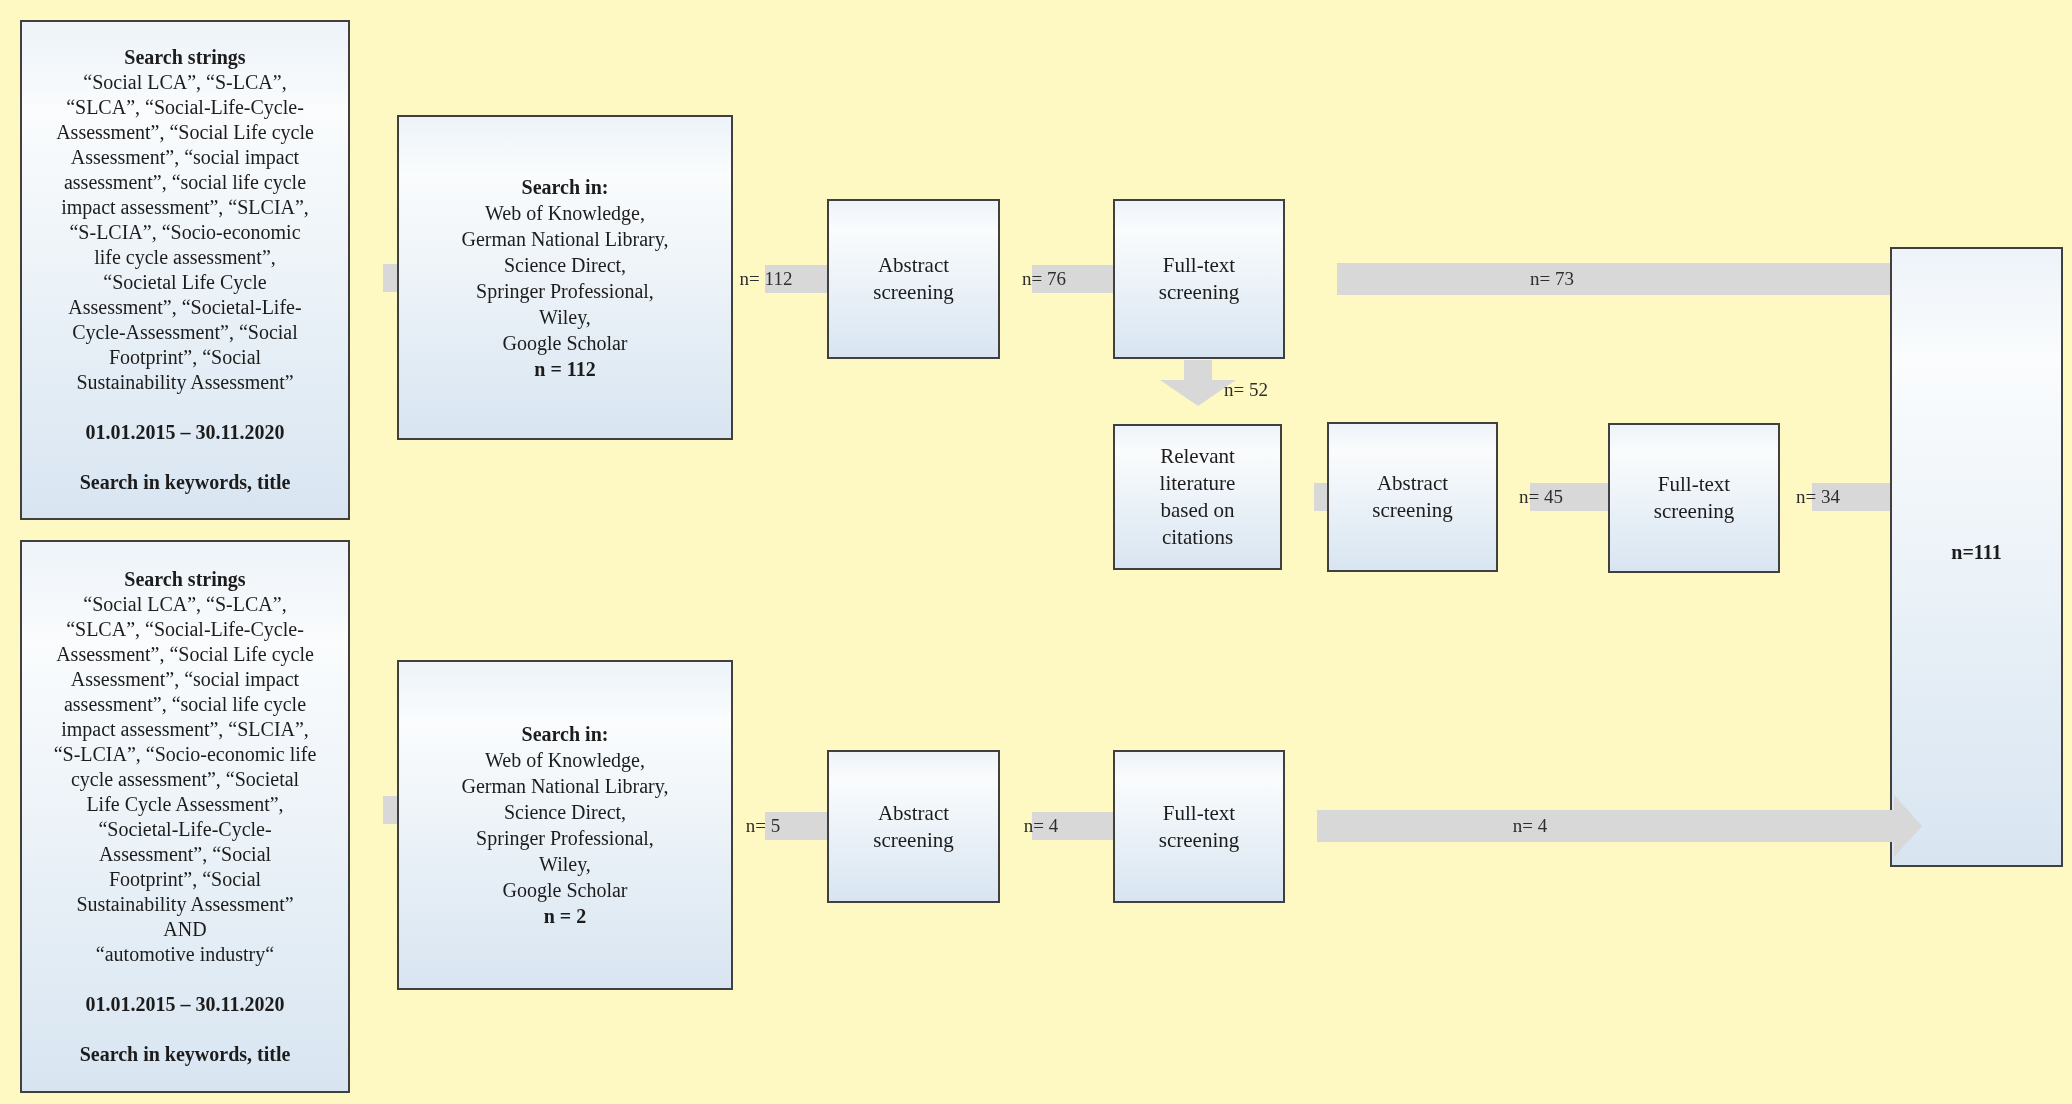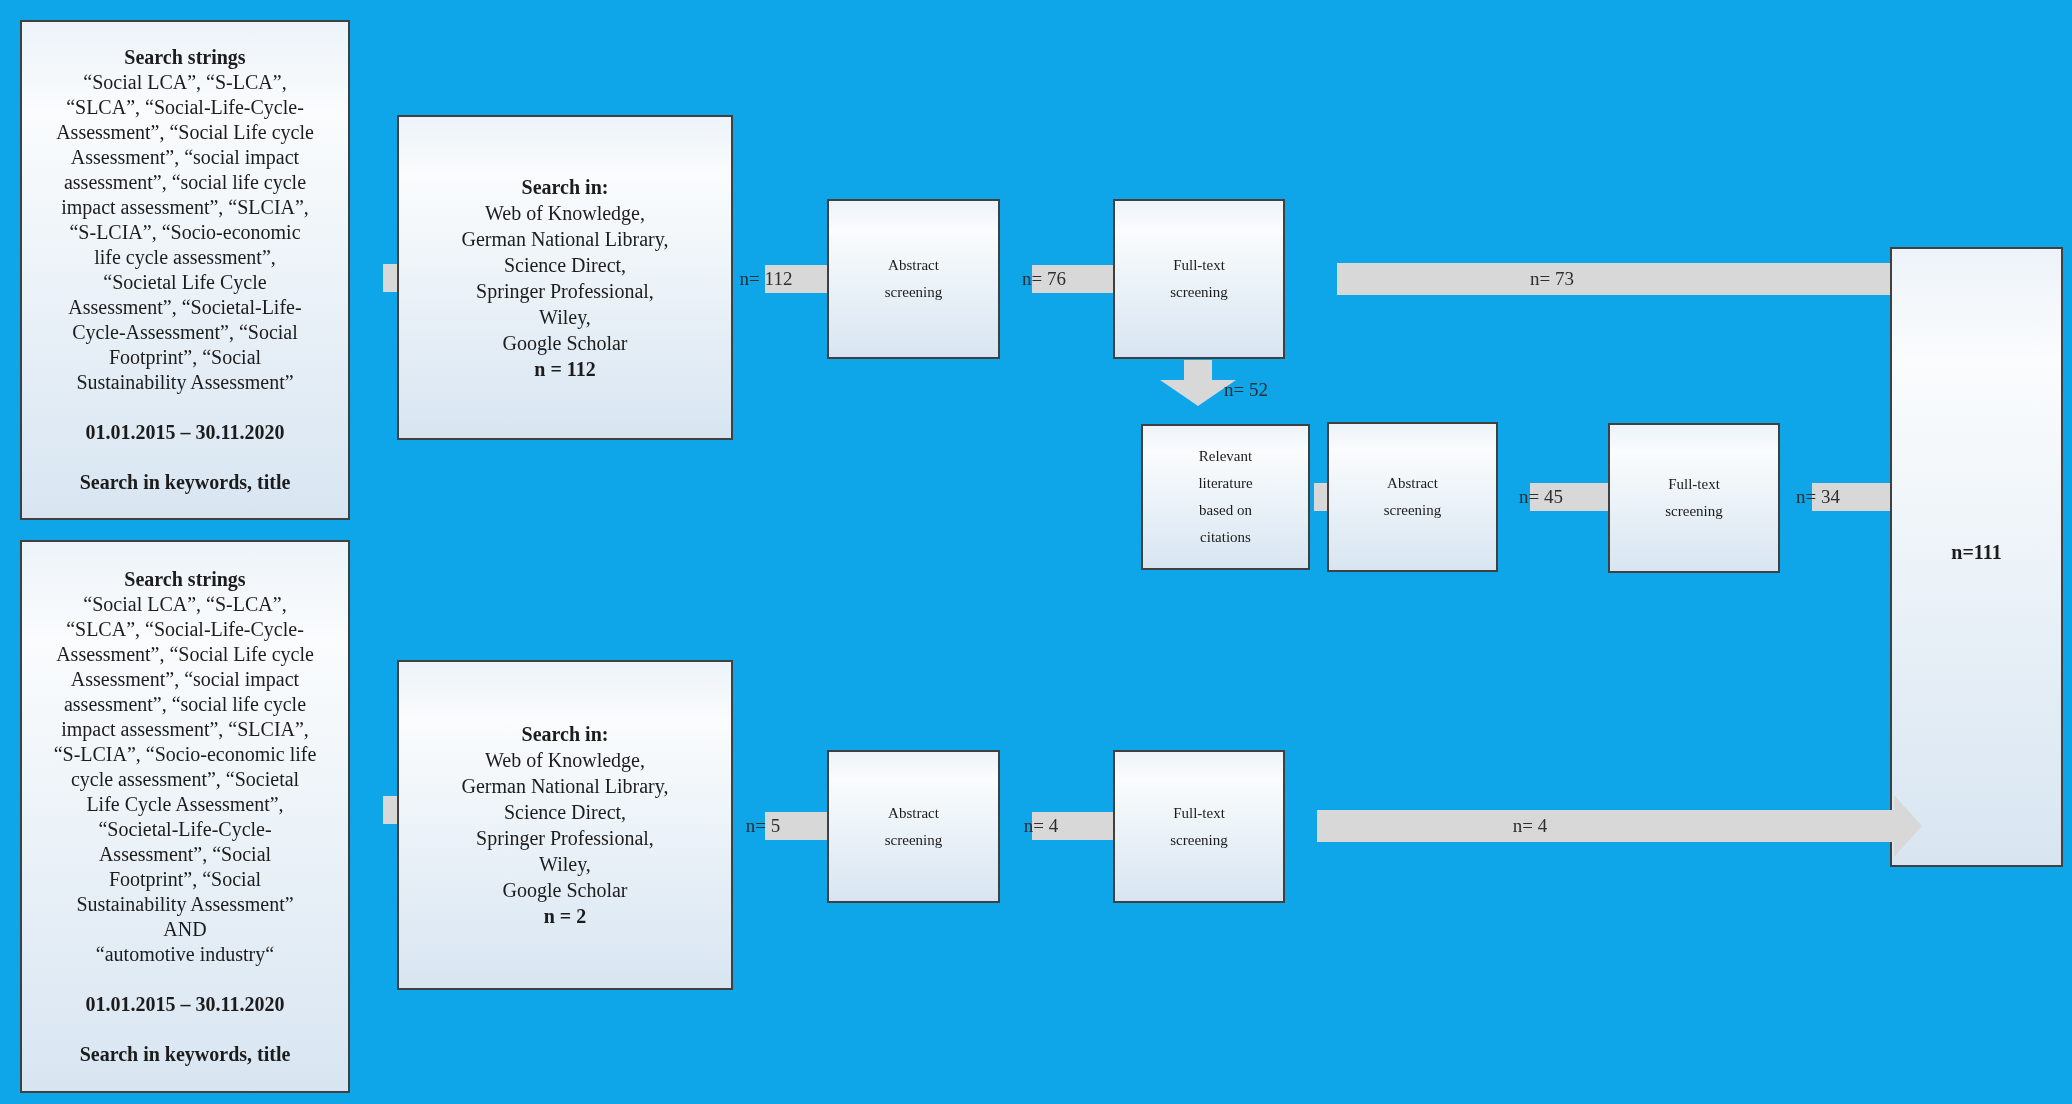--- a/index.html
+++ b/index.html
@@ -1,38 +1,38 @@
 <!DOCTYPE html>
 <html><head>
 <meta charset="utf-8">
 <style>
   html,body{margin:0;padding:0;background:#ffffff;}
   .canvas{
     position:relative;
     width:2072px;height:1104px;
-    background:#0ea5e9;
+    background:#fef9c3;
     font-family:"Liberation Serif","DejaVu Serif",serif;
     color:#1c1c1c;
     overflow:hidden;
   }
   .box{
     position:absolute;
     box-sizing:border-box;
     border:2px solid #404040;
     background:linear-gradient(180deg,#edf3f9 0%,#fafcfd 18%,#d8e5f1 100%);
     display:flex;flex-direction:column;align-items:center;justify-content:center;
     text-align:center;
   }
   .ml{white-space:pre-line;}
   .bold{font-weight:bold;}
   .tallbox{font-size:20px;line-height:25px;padding:6px 12px;}
   .tallbox .date{margin-top:25px;}
   .tallbox .scope{margin-top:25px;}
   .dbbox{font-size:20px;line-height:26px;padding:12px 8px;}
-  .screenbox{font-size:15px;line-height:27px;}
+  .screenbox{font-size:21px;line-height:27px;}
   .matbox{font-size:20px;line-height:26px;padding:4px 10px 40px 10px;}
   .matbox .count{margin-top:26px;}
   .arrow-h{position:absolute;display:flex;align-items:center;padding-left:32px;}
   .arrow-h .shaft{flex:1;height:28px;background:#d8d8d8;}
   .arrow-h.thick .shaft{height:32px;}
   .arrow-h .head{width:0;height:0;border-top:29px solid transparent;border-bottom:29px solid transparent;border-left:27px solid #d8d8d8;}
   .arrow-h.thick .head{border-top-width:31px;border-bottom-width:31px;border-left-width:28px;}
   .arrow-v{position:absolute;display:flex;flex-direction:column;align-items:center;}
   .arrow-v .shaft{width:28px;height:38px;background:#d8d8d8;}
   .arrow-v .head{width:0;height:0;border-left:38px solid transparent;border-right:38px solid transparent;border-top:26px solid #d8d8d8;}
@@ -109,21 +109,21 @@
     <div class="head"></div>
     <span class="alabel" style="left:247px;">n= 73</span>
   </div>
 
   <div class="arrow-v" style="left:1160px;top:360px;width:76px;height:46px;">
     <div class="shaft"></div>
     <div class="head"></div>
     <span class="alabel side" style="left:64px;top:30px;">n= 52</span>
   </div>
 
-  <div class="box screenbox" style="left:1113px;top:424px;width:169px;height:146px;margin-left:28px;">
+  <div class="box screenbox" style="left:1113px;top:424px;width:169px;height:146px;">
     <div class="ml">Relevant
 literature
 based on
 citations</div>
   </div>
 
   <div class="arrow-h" style="left:1282px;top:468px;width:45px;height:58px;">
     <div class="shaft"></div>
     <div class="head"></div>
   </div>

